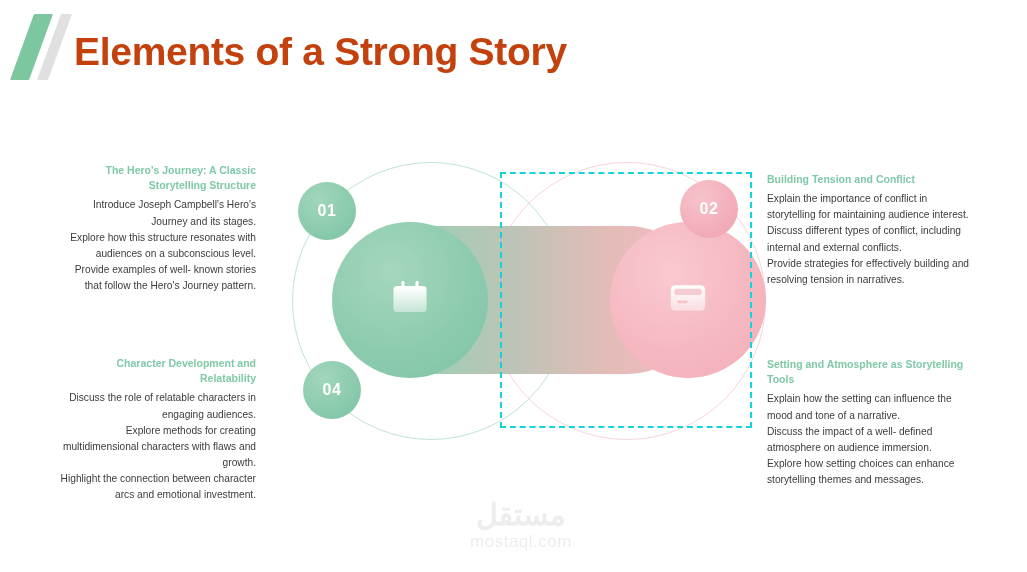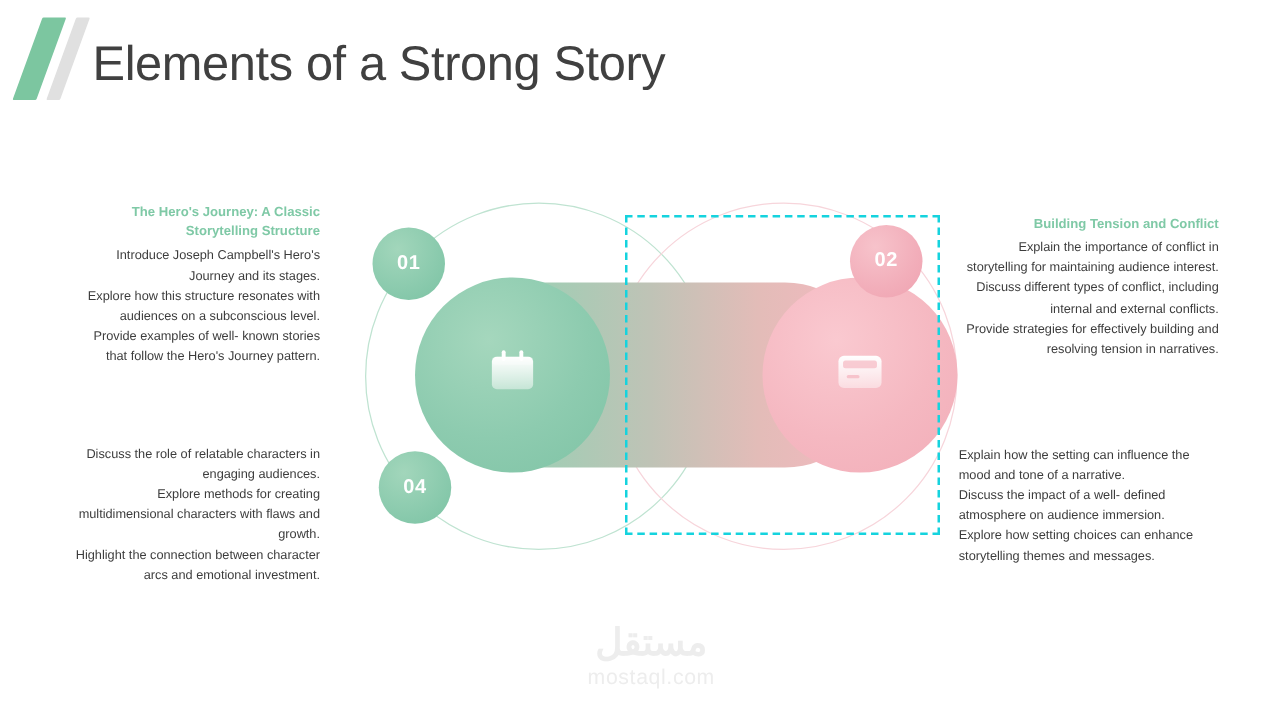--- a/index.html
+++ b/index.html
@@ -12,31 +12,31 @@
   }
   .slide{position:absolute;inset:0;background:#fff;}
 
   
   .header{position:absolute;left:0;top:0;width:100%;height:110px;}
   .slash{position:absolute;top:14px;width:18px;height:66px;transform:skewX(-20deg);border-radius:1px;}
   .slash-green{left:22px;background:#7CC6A0;width:19px;}
   .slash-gray{left:49px;background:#E0E0E0;width:11px;}
   .title{
     position:absolute;left:74px;top:30px;
-    font-size:39px;font-weight:normal;color:#404040;
+    font-size:39px;font-weight:bold;color:#c2410c;
     letter-spacing:-0.3px;white-space:nowrap;
   }
 
   
   .txt{position:absolute;width:198px;}
   .txt h3{margin:0 0 4px 0;font-size:10.5px;font-weight:bold;color:#7FC9A6;line-height:1.45;}
   .txt p{margin:0;font-size:10.2px;color:#3C3C3C;line-height:1.58;}
   .tl{left:58px;top:150px;text-align:right;margin-top:13px;}
   .bl{left:58px;top:356px;text-align:right;}
-  .tr{left:767px;top:172px;text-align:right;width:208px;}
+  .tr{left:767px;top:172px;text-align:left;width:208px;}
   .br{left:767px;top:357px;text-align:left;width:212px;}
 
   
   .stage{position:absolute;left:270px;top:140px;width:520px;height:320px;}
 
   .ring{position:absolute;border-radius:50%;border:1px solid;}
   .ring-green{left:22px;top:22px;width:276px;height:276px;border-color:#BFE3D1;}
   .ring-pink{left:218px;top:22px;width:276px;height:276px;border-color:#F7D5DB;}
 
   .band{
@@ -87,33 +87,35 @@
   </div>
 
   <div class="txt tl">
     <h3>The Hero's Journey: A Classic Storytelling Structure</h3>
     <p style="white-space:pre-line">Introduce Joseph Campbell's Hero's Journey and its stages.
 Explore how this structure resonates with audiences on a subconscious level.
 Provide examples of well- known stories that follow the Hero's Journey pattern.</p>
   </div>
 
   <div class="txt bl">
+    <h3>Character Development and Relatability</h3>
     <p style="white-space:pre-line">Discuss the role of relatable characters in engaging audiences.
 Explore methods for creating multidimensional characters with flaws and growth.
 Highlight the connection between character arcs and emotional investment.</p>
   </div>
 
   <div class="txt tr">
     <h3>Building Tension and Conflict</h3>
     <p style="white-space:pre-line">Explain the importance of conflict in storytelling for maintaining audience interest.
 Discuss different types of conflict, including internal and external conflicts.
 Provide strategies for effectively building and resolving tension in narratives.</p>
   </div>
 
   <div class="txt br">
+    <h3>Setting and Atmosphere as Storytelling Tools</h3>
     <p style="white-space:pre-line">Explain how the setting can influence the mood and tone of a narrative.
 Discuss the impact of a well- defined atmosphere on audience immersion.
 Explore how setting choices can enhance storytelling themes and messages.</p>
   </div>
 
   <div class="stage">
     <div class="ring ring-green"></div>
     <div class="ring ring-pink"></div>
 
     <div class="band"></div>

